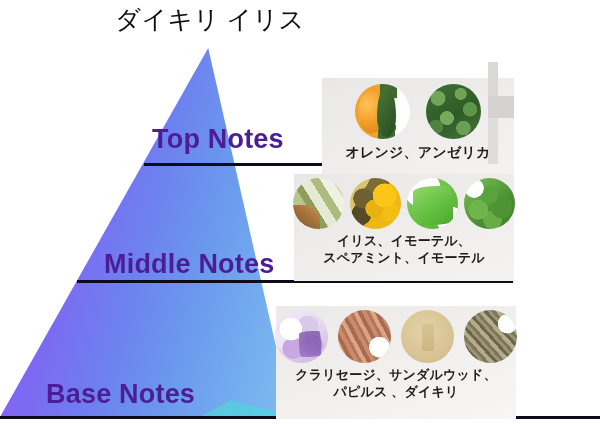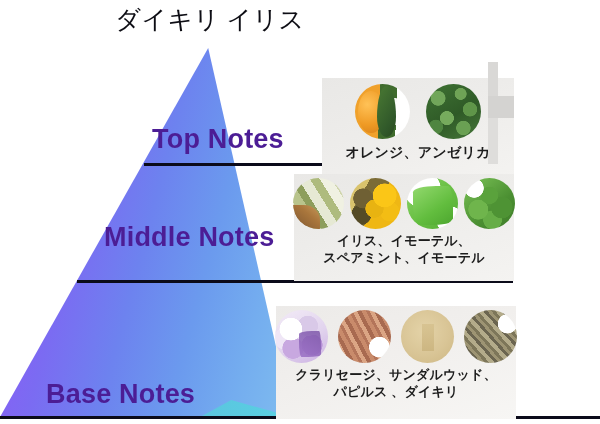--- a/index.html
+++ b/index.html
@@ -82,21 +82,21 @@
   .tier-label {
     position: absolute;
     font-size: 27px;
     line-height: 26px;
     color: #4c1d95;
     white-space: nowrap;
     letter-spacing: 0.2px;
     font-weight: bold;
   }
   .tier-label.lbl-top    { left: 152px; top: 126px; }
-  .tier-label.lbl-middle { left: 104px; top: 224px; }
+  .tier-label.lbl-middle { left: 104px; top: 251px; }
   .tier-label.lbl-base   { left: 46px;  top: 381px; }
 
   
   .card {
     position: absolute;
     background: linear-gradient(160deg, #e9e8e6 0%, #edecea 40%, #f4f3f1 100%);
     box-sizing: border-box;
   }
   .card.card-top    { left: 322px; top: 62px;  width: 192px; height: 102px; margin-top: 16px; }
   .card.card-middle { left: 294px; top: 174px; width: 220px; height: 107px; }

